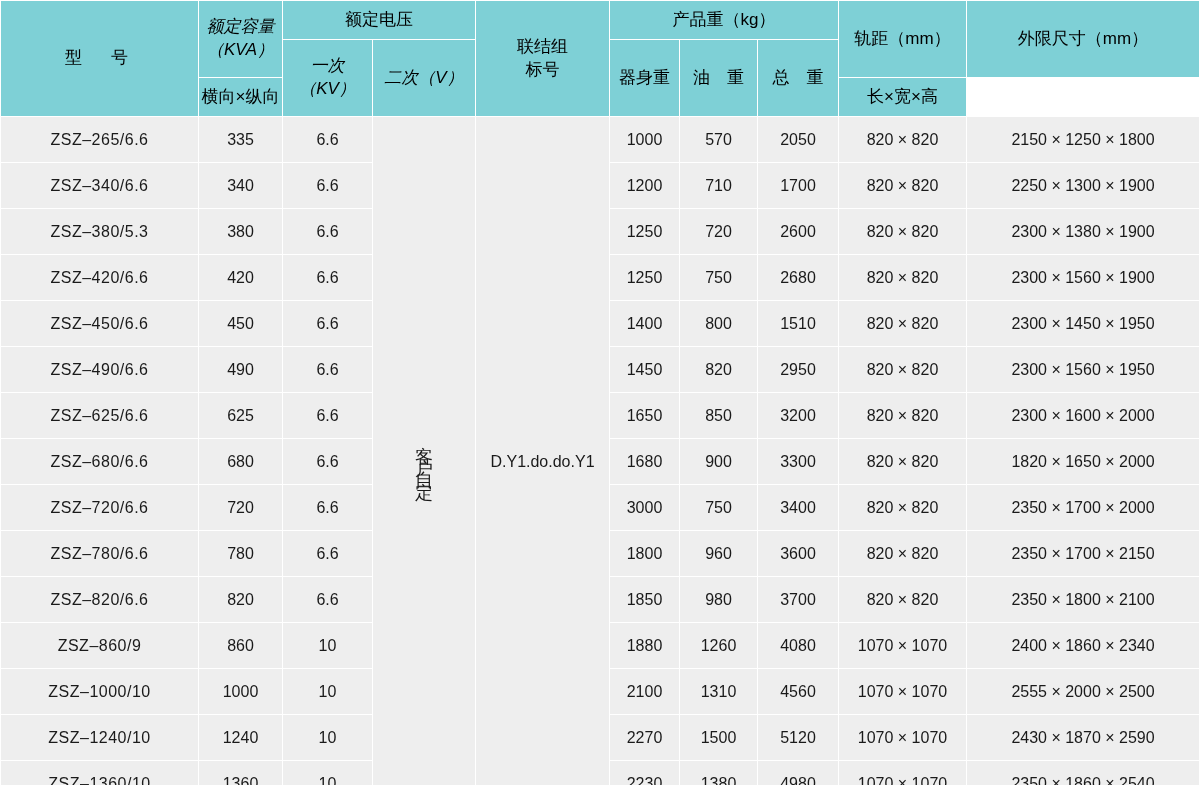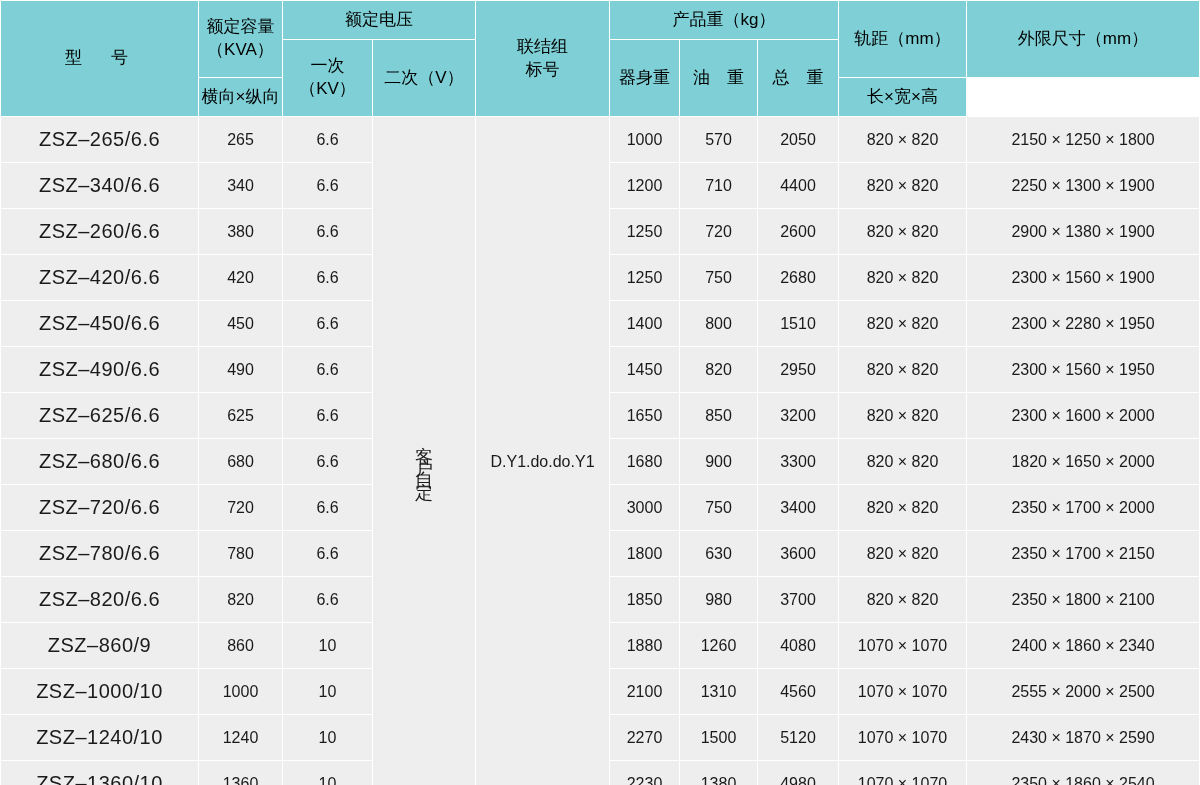--- a/index.html
+++ b/index.html
@@ -30,29 +30,30 @@
     color: #000000;
     font-size: 17px;
     line-height: 1.35;
     height: 38px;
   }
   thead th.tall {
     height: 114px;
   }
   thead th.two {
     height: 76px;
+    font-style: italic;
   }
   tbody td {
     background: #eeeeee;
     color: #1a1a1a;
     font-size: 16px;
     height: 45px;
   }
   tbody td.model {
-    font-size: 20px;
+    font-size: 16px;
     letter-spacing: 0.5px;
   }
   tbody td.vertical-text {
     background: #eeeeee;
     font-size: 18px;
     line-height: 1.9;
     letter-spacing: 2px;
   }
   tbody td.vertical-text span.vt {
     display: inline-block;
@@ -113,69 +114,69 @@
       <th rowspan="2"><span>总　重</span></th>
     </tr>
     <tr>
       <th><span>横向×纵向</span></th>
       <th><span>长×宽×高</span></th>
     </tr>
   </thead>
   <tbody id="tbody">
       <tr>
         <td class="model">ZSZ–265/6.6</td>
-        <td>265</td>
+        <td>335</td>
         <td>6.6</td>
         <td class="vertical-text" rowspan="15"><span class="vt">客户自定</span></td>
         <td class="conn" rowspan="15"><span>D.Y1.do.do.Y1</span></td>
         <td>1000</td>
         <td>570</td>
         <td>2050</td>
         <td>820 × 820</td>
         <td>2150 × 1250 × 1800</td>
       </tr>
       <tr>
         <td class="model">ZSZ–340/6.6</td>
         <td>340</td>
         <td>6.6</td>
         <td>1200</td>
         <td>710</td>
-        <td>4400</td>
+        <td>1700</td>
         <td>820 × 820</td>
         <td>2250 × 1300 × 1900</td>
       </tr>
       <tr>
-        <td class="model">ZSZ–260/6.6</td>
+        <td class="model">ZSZ–380/5.3</td>
         <td>380</td>
         <td>6.6</td>
         <td>1250</td>
         <td>720</td>
         <td>2600</td>
         <td>820 × 820</td>
-        <td>2900 × 1380 × 1900</td>
+        <td>2300 × 1380 × 1900</td>
       </tr>
       <tr>
         <td class="model">ZSZ–420/6.6</td>
         <td>420</td>
         <td>6.6</td>
         <td>1250</td>
         <td>750</td>
         <td>2680</td>
         <td>820 × 820</td>
         <td>2300 × 1560 × 1900</td>
       </tr>
       <tr>
         <td class="model">ZSZ–450/6.6</td>
         <td>450</td>
         <td>6.6</td>
         <td>1400</td>
         <td>800</td>
         <td>1510</td>
         <td>820 × 820</td>
-        <td>2300 × 2280 × 1950</td>
+        <td>2300 × 1450 × 1950</td>
       </tr>
       <tr>
         <td class="model">ZSZ–490/6.6</td>
         <td>490</td>
         <td>6.6</td>
         <td>1450</td>
         <td>820</td>
         <td>2950</td>
         <td>820 × 820</td>
         <td>2300 × 1560 × 1950</td>
@@ -208,21 +209,21 @@
         <td>750</td>
         <td>3400</td>
         <td>820 × 820</td>
         <td>2350 × 1700 × 2000</td>
       </tr>
       <tr>
         <td class="model">ZSZ–780/6.6</td>
         <td>780</td>
         <td>6.6</td>
         <td>1800</td>
-        <td>630</td>
+        <td>960</td>
         <td>3600</td>
         <td>820 × 820</td>
         <td>2350 × 1700 × 2150</td>
       </tr>
       <tr>
         <td class="model">ZSZ–820/6.6</td>
         <td>820</td>
         <td>6.6</td>
         <td>1850</td>
         <td>980</td>

